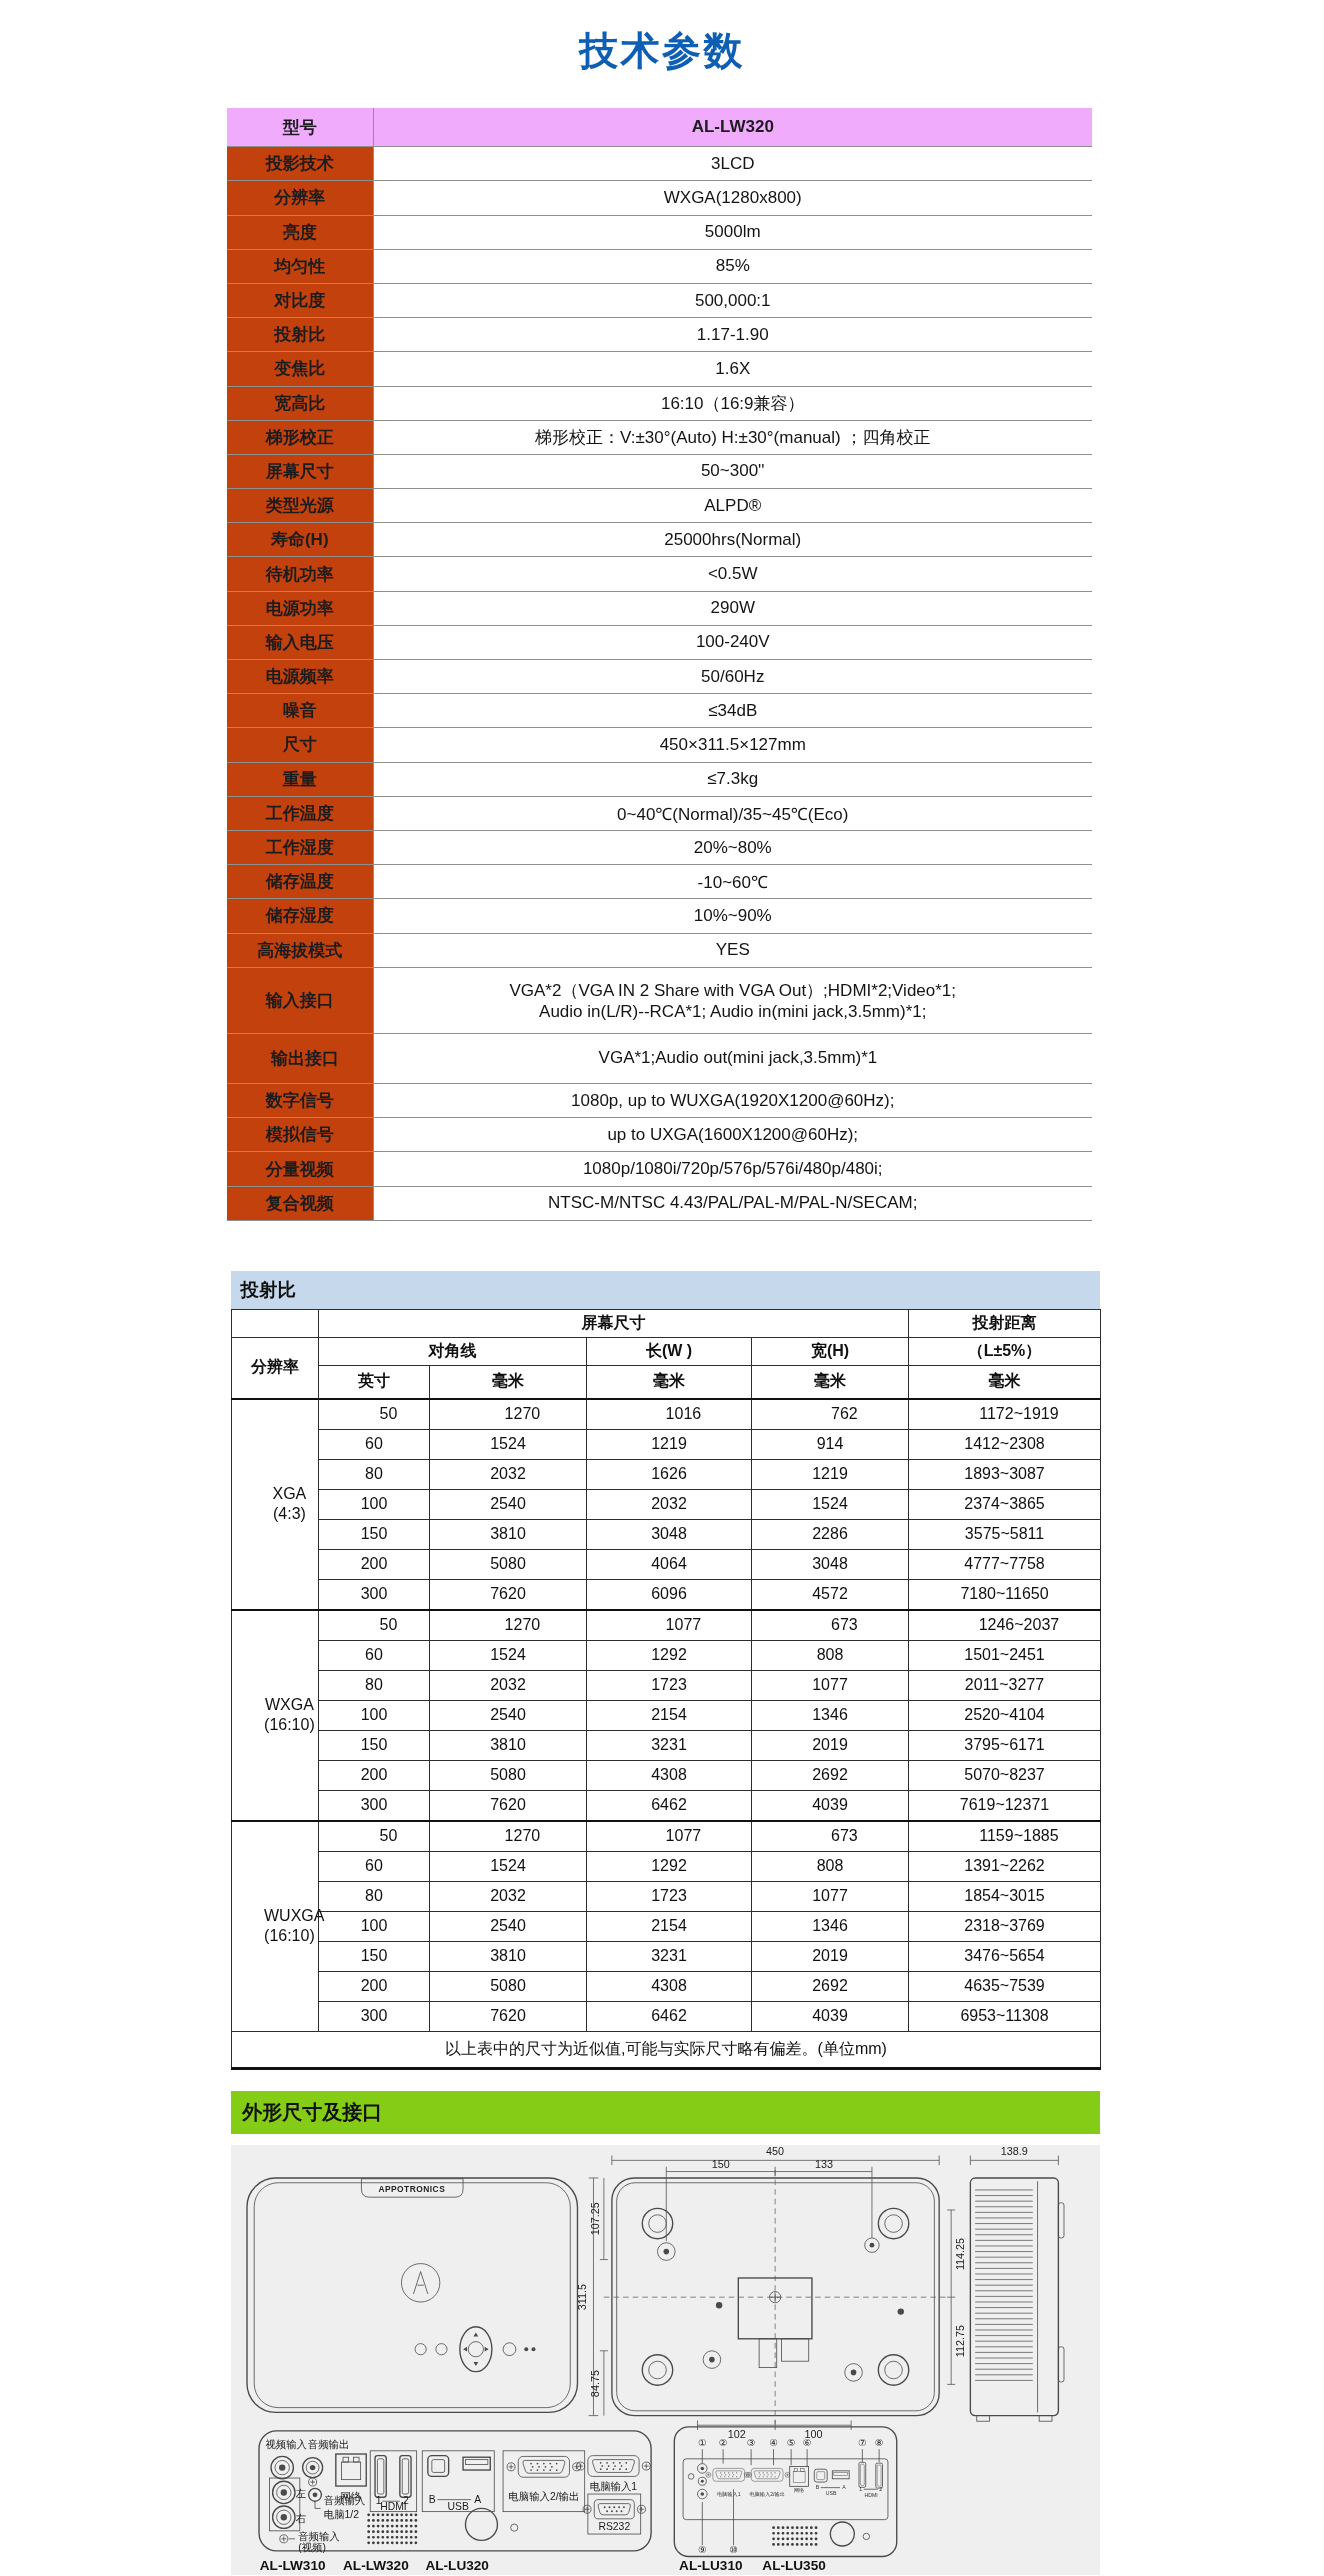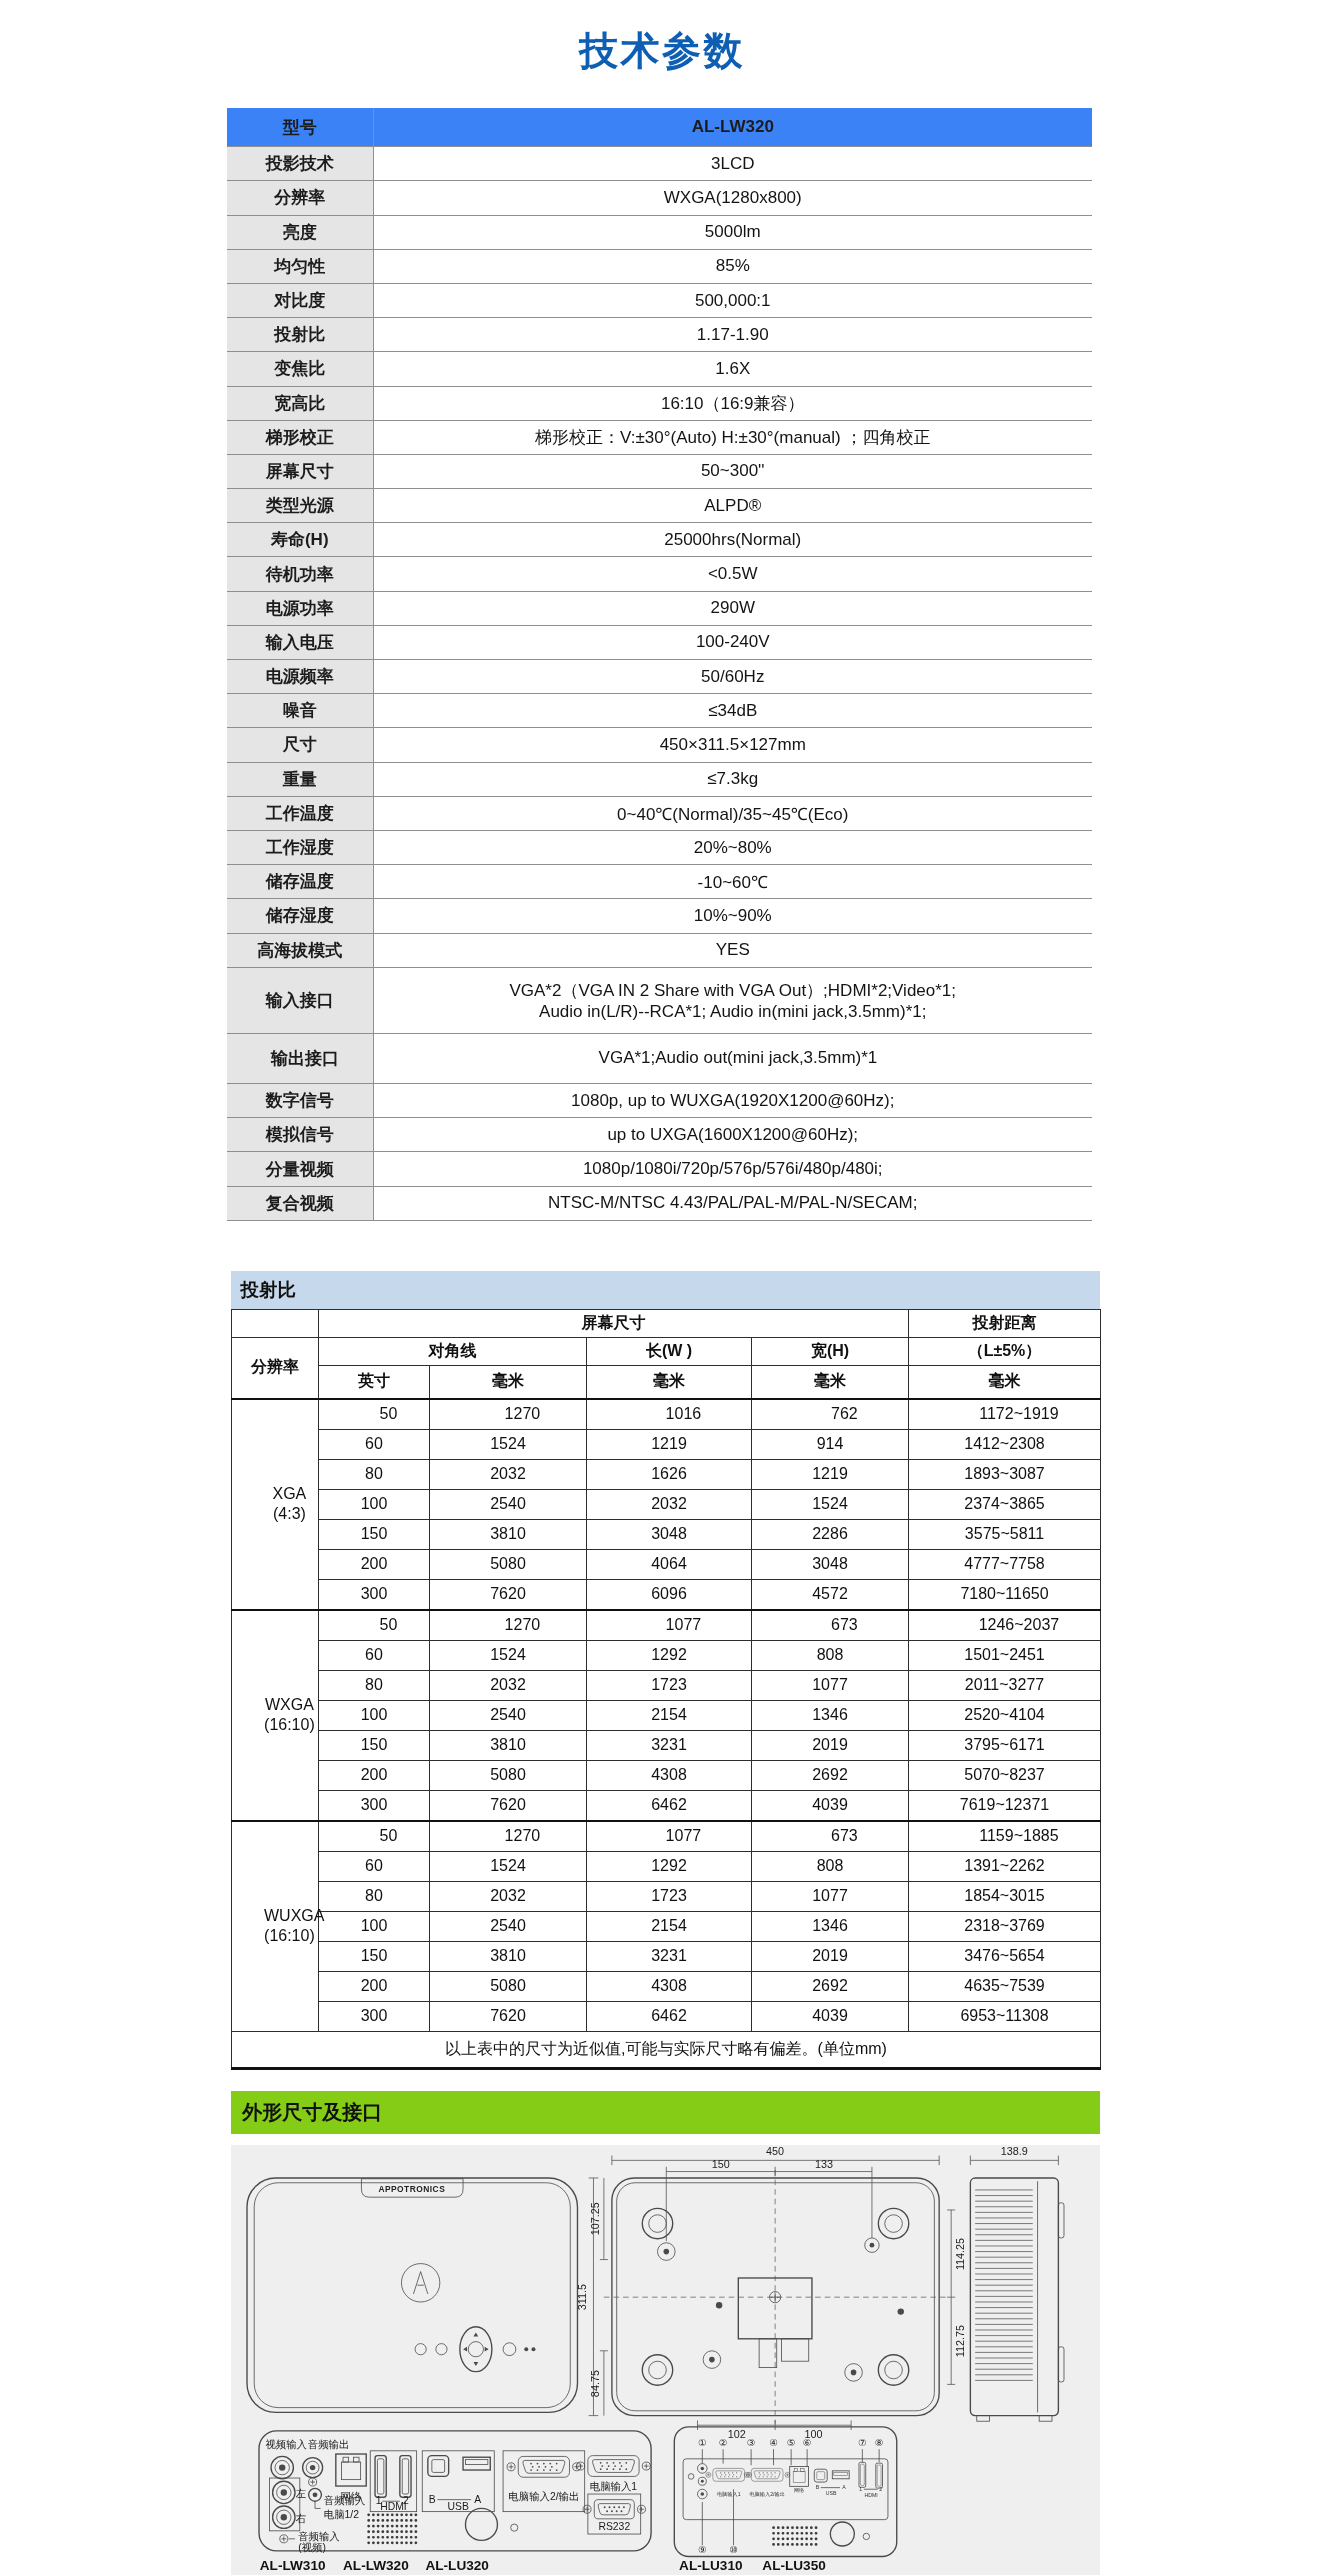--- a/index.html
+++ b/index.html
@@ -1,22 +1,22 @@
 <!DOCTYPE html>
 <html style="font-size:13px"><head>
 <meta charset="utf-8">
 <style>
   html,body{margin:0;padding:0;background:#fff;width:1324px;}
   body{min-height:2576px;font-family:"Liberation Sans",sans-serif;color:#1c1c1c;}
   h1{margin:24px 0 0;text-align:center;font-size:39px;font-weight:700;color:#0e5fb4;letter-spacing:2.4px;}
   
   table.spec{border-collapse:collapse;margin:30px 0 0 227px;width:865px;table-layout:fixed;}
   table.spec th,table.spec td{border-bottom:1.6px solid #8f8f8f;font-size:17px;text-align:center;padding:1.6px 9.6px;height:30px;vertical-align:middle;}
-  table.spec tbody th{background:#e5e5e5;font-weight:700;border-right:1.6px solid #8f8f8f;}
-  table.spec thead th{background:#3b82f6;height:35px;font-weight:700;}
+  table.spec tbody th{background:#c2410c;font-weight:700;border-right:1.6px solid #8f8f8f;}
+  table.spec thead th{background:#f0abfc;height:35px;font-weight:700;}
   table.spec thead th:first-child{border-right:1.6px solid #8f8f8f;}
   table.spec td{font-weight:400;white-space:pre-line;color:#141414;margin-top:11px;}
   table.spec tr[data-h="t1"] th,table.spec tr[data-h="t1"] td{height:46px;padding-left:20px;}
   table.spec tr[data-h="t2"] th,table.spec tr[data-h="t2"] td{height:62px;}
   
   .throwbar{margin:50px 0 0 231px;width:869px;box-sizing:border-box;background:#c6d9ec;font-size:18.4px;font-weight:700;padding:6.4px 9.6px;color:#111;}
   table.throw{border-collapse:collapse;margin-left:231px;width:869px;table-layout:fixed;}
   table.throw th,table.throw td{border:1.2px solid #2d2d2d;text-align:center;font-size:16px;height:29px;padding:0 3.2px;color:#111;}
   table.throw thead th{font-weight:600;}
   table.throw thead tr.h1 th,table.throw thead tr.h2 th{height:27px;}

